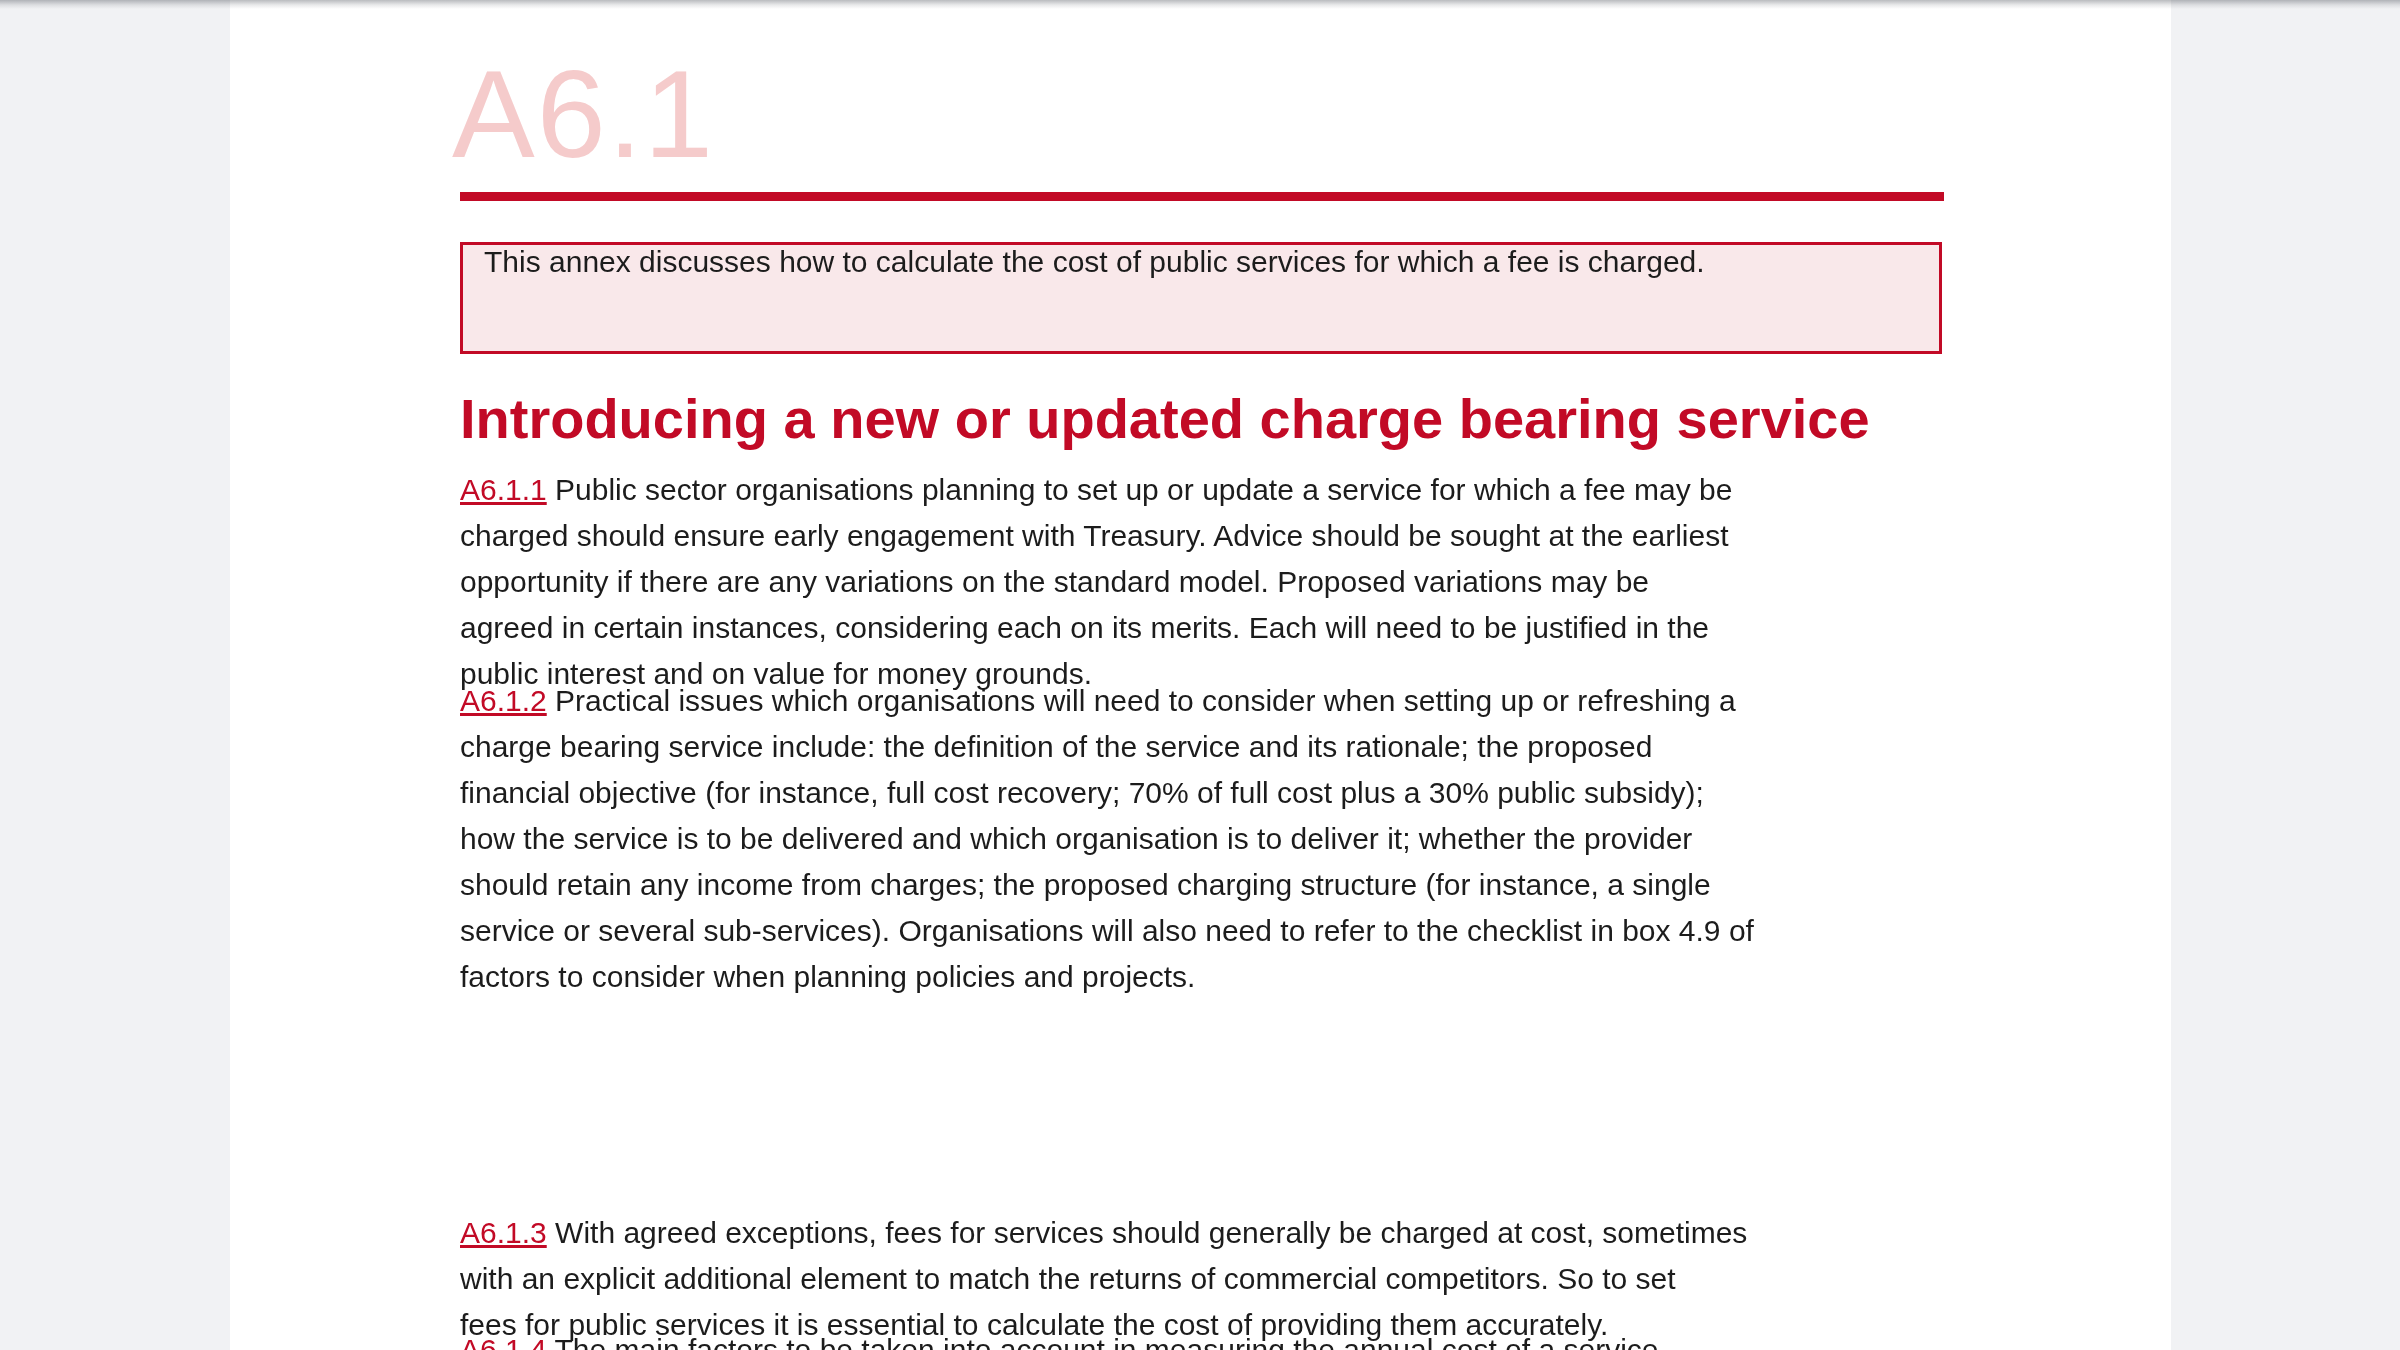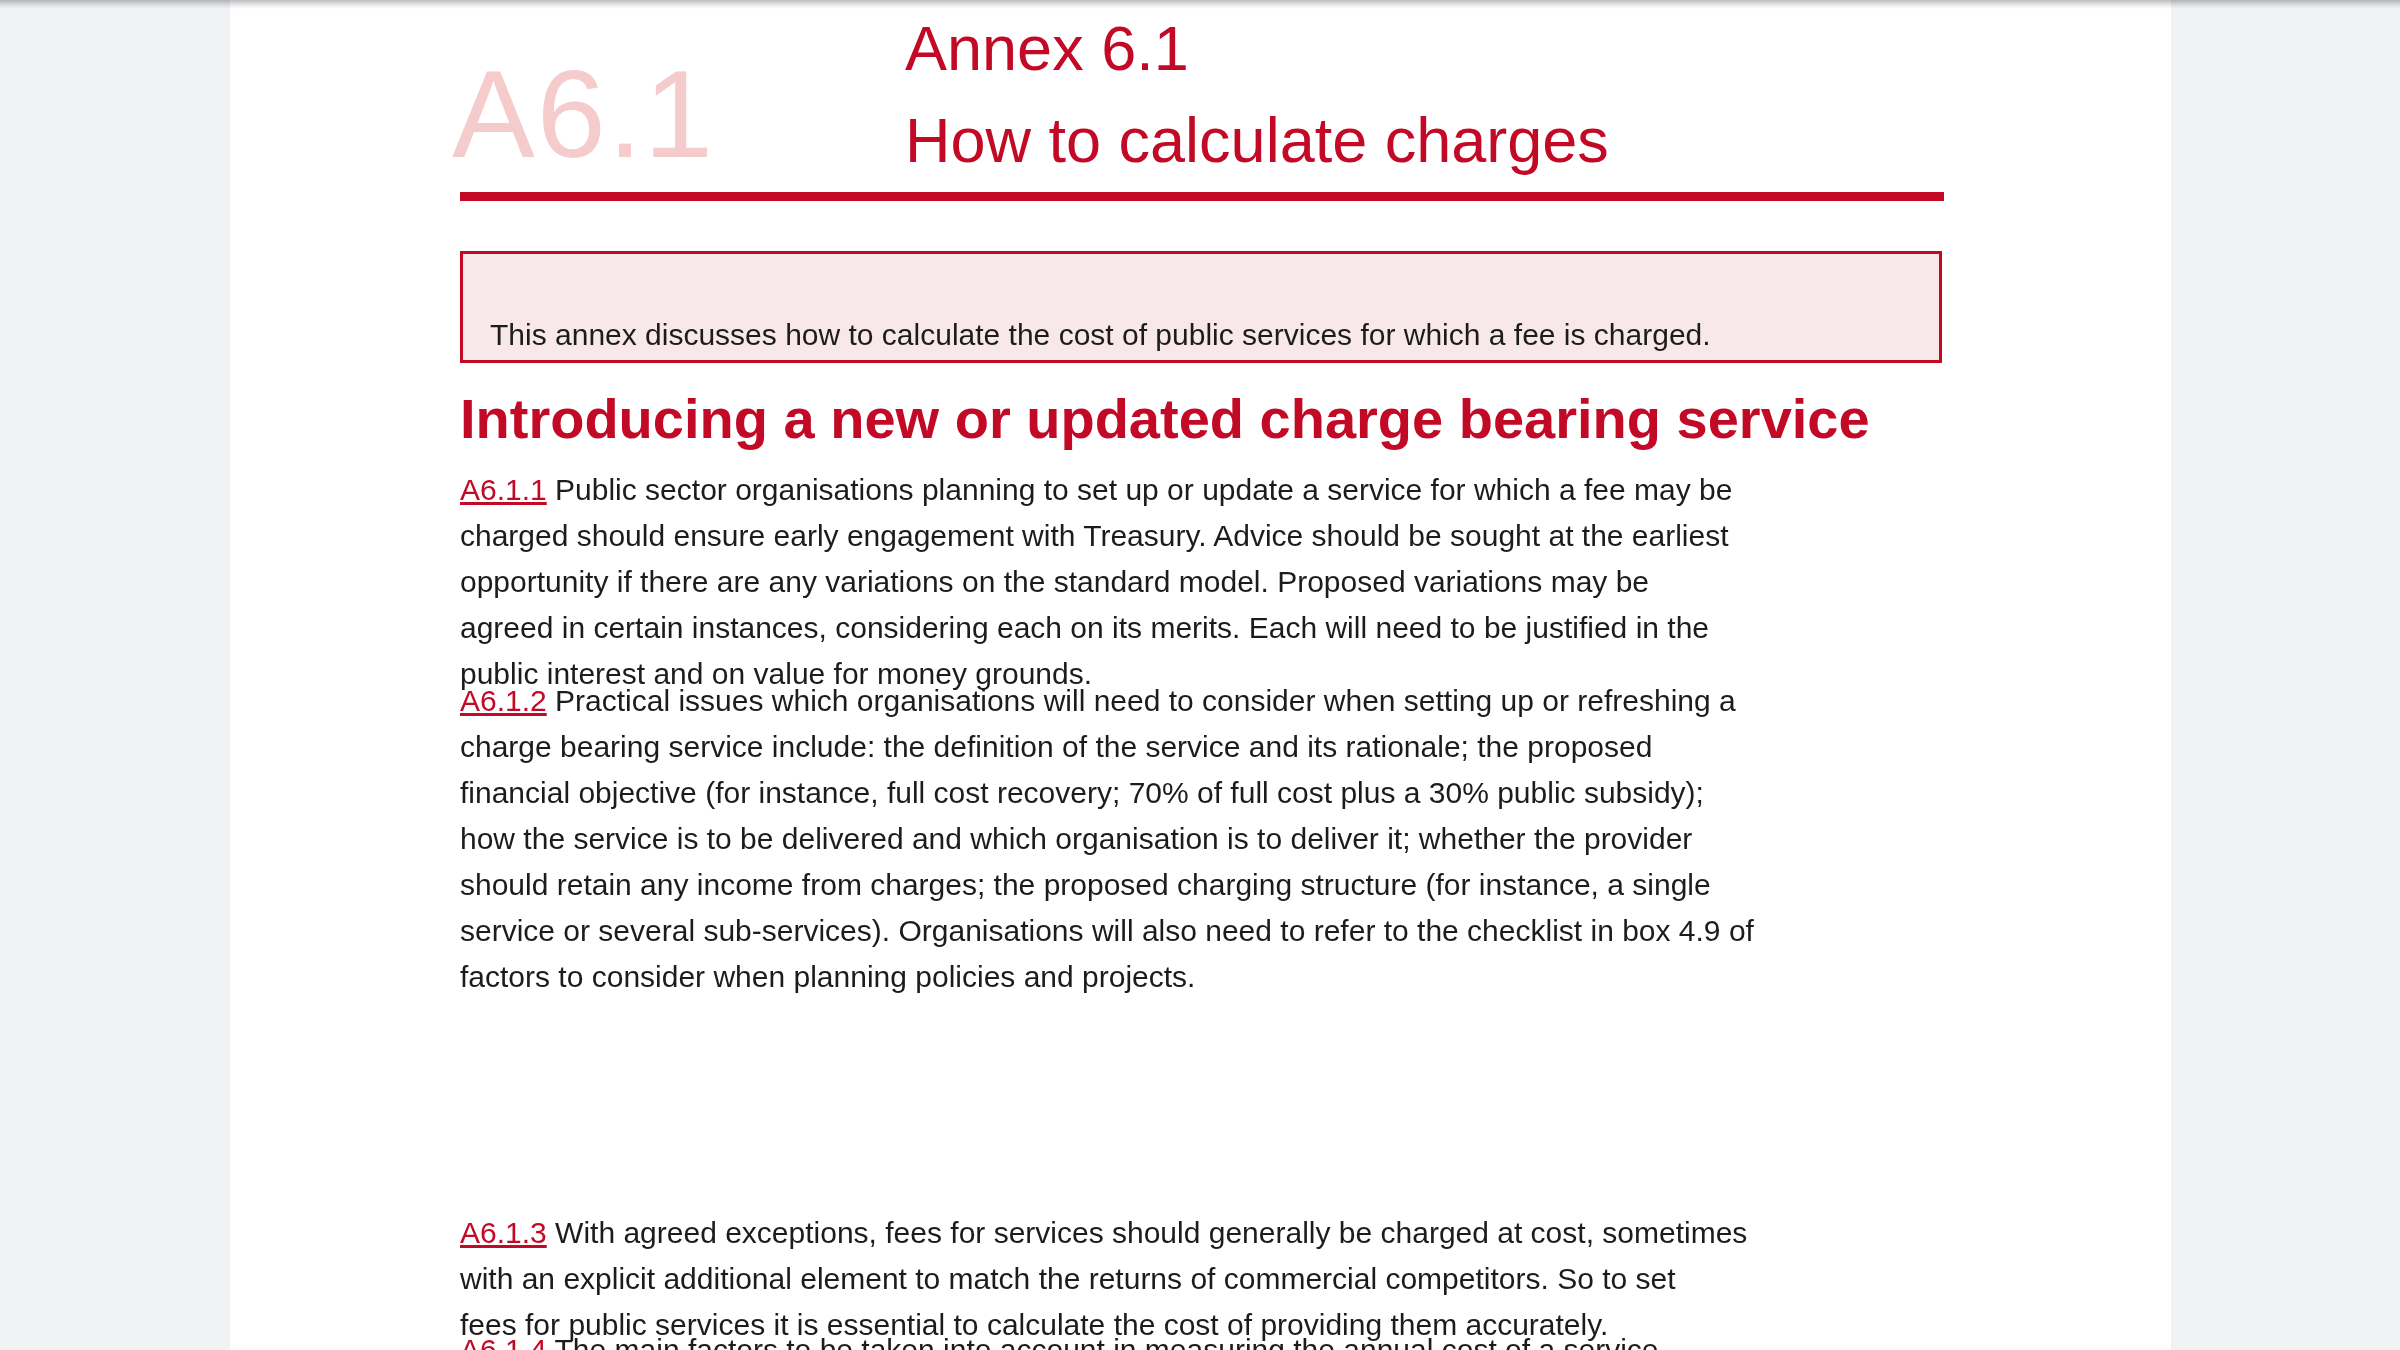--- a/index.html
+++ b/index.html
@@ -56,27 +56,27 @@
     white-space: pre-line;
   }
   .title-rule {
     position: absolute;
     left: 230px; top: 192px;
     width: 1484px; height: 9px;
     background: var(--accent-red);
   }
   .intro-box {
     position: absolute;
-    left: 230px; top: 251px;
+    left: 230px; top: 242px;
     width: 1482px; height: 112px;
     background: var(--box-background);
     border: 3px solid var(--accent-red);
     display: flex;
-    align-items: flex-end;
-    padding: 0 40px 8px 27px;
+    align-items: flex-start;
+    padding: 0 40px 8px 21px;
     font-size: 30px;
     color: var(--body-text);
   }
   .sec-h {
     position: absolute;
     left: 230px;
     font-size: 56px;
     font-weight: 700;
     line-height: 52px;
     color: var(--accent-red);
@@ -98,22 +98,20 @@
   .p3 { top: 1210px; }
   .p4 { top: 1327px; }
   .pnum { color: var(--accent-red); text-decoration: underline; }
 </style>
 </head>
 <body>
 
 <div class="canvas">
   <div class="page">
     <div class="watermark">A6.1</div>
-    <h1 class="doc-title">Annex 6.1
-How to calculate charges</h1>
     <div class="title-rule"></div>
     <div class="intro-box">
         <span>This annex discusses how to calculate the cost of public services for which a fee is charged.</span>
       </div>
 
     <h2 class="sec-h sec-h1">Introducing a new or updated charge bearing service</h2>
     <p class="para p1"><span class="pnum">A6.1.1</span> <span class="ptext">Public sector organisations planning to set up or update a service for which a fee may be
 charged should ensure early engagement with Treasury. Advice should be sought at the earliest
 opportunity if there are any variations on the standard model. Proposed variations may be
 agreed in certain instances, considering each on its merits. Each will need to be justified in the

